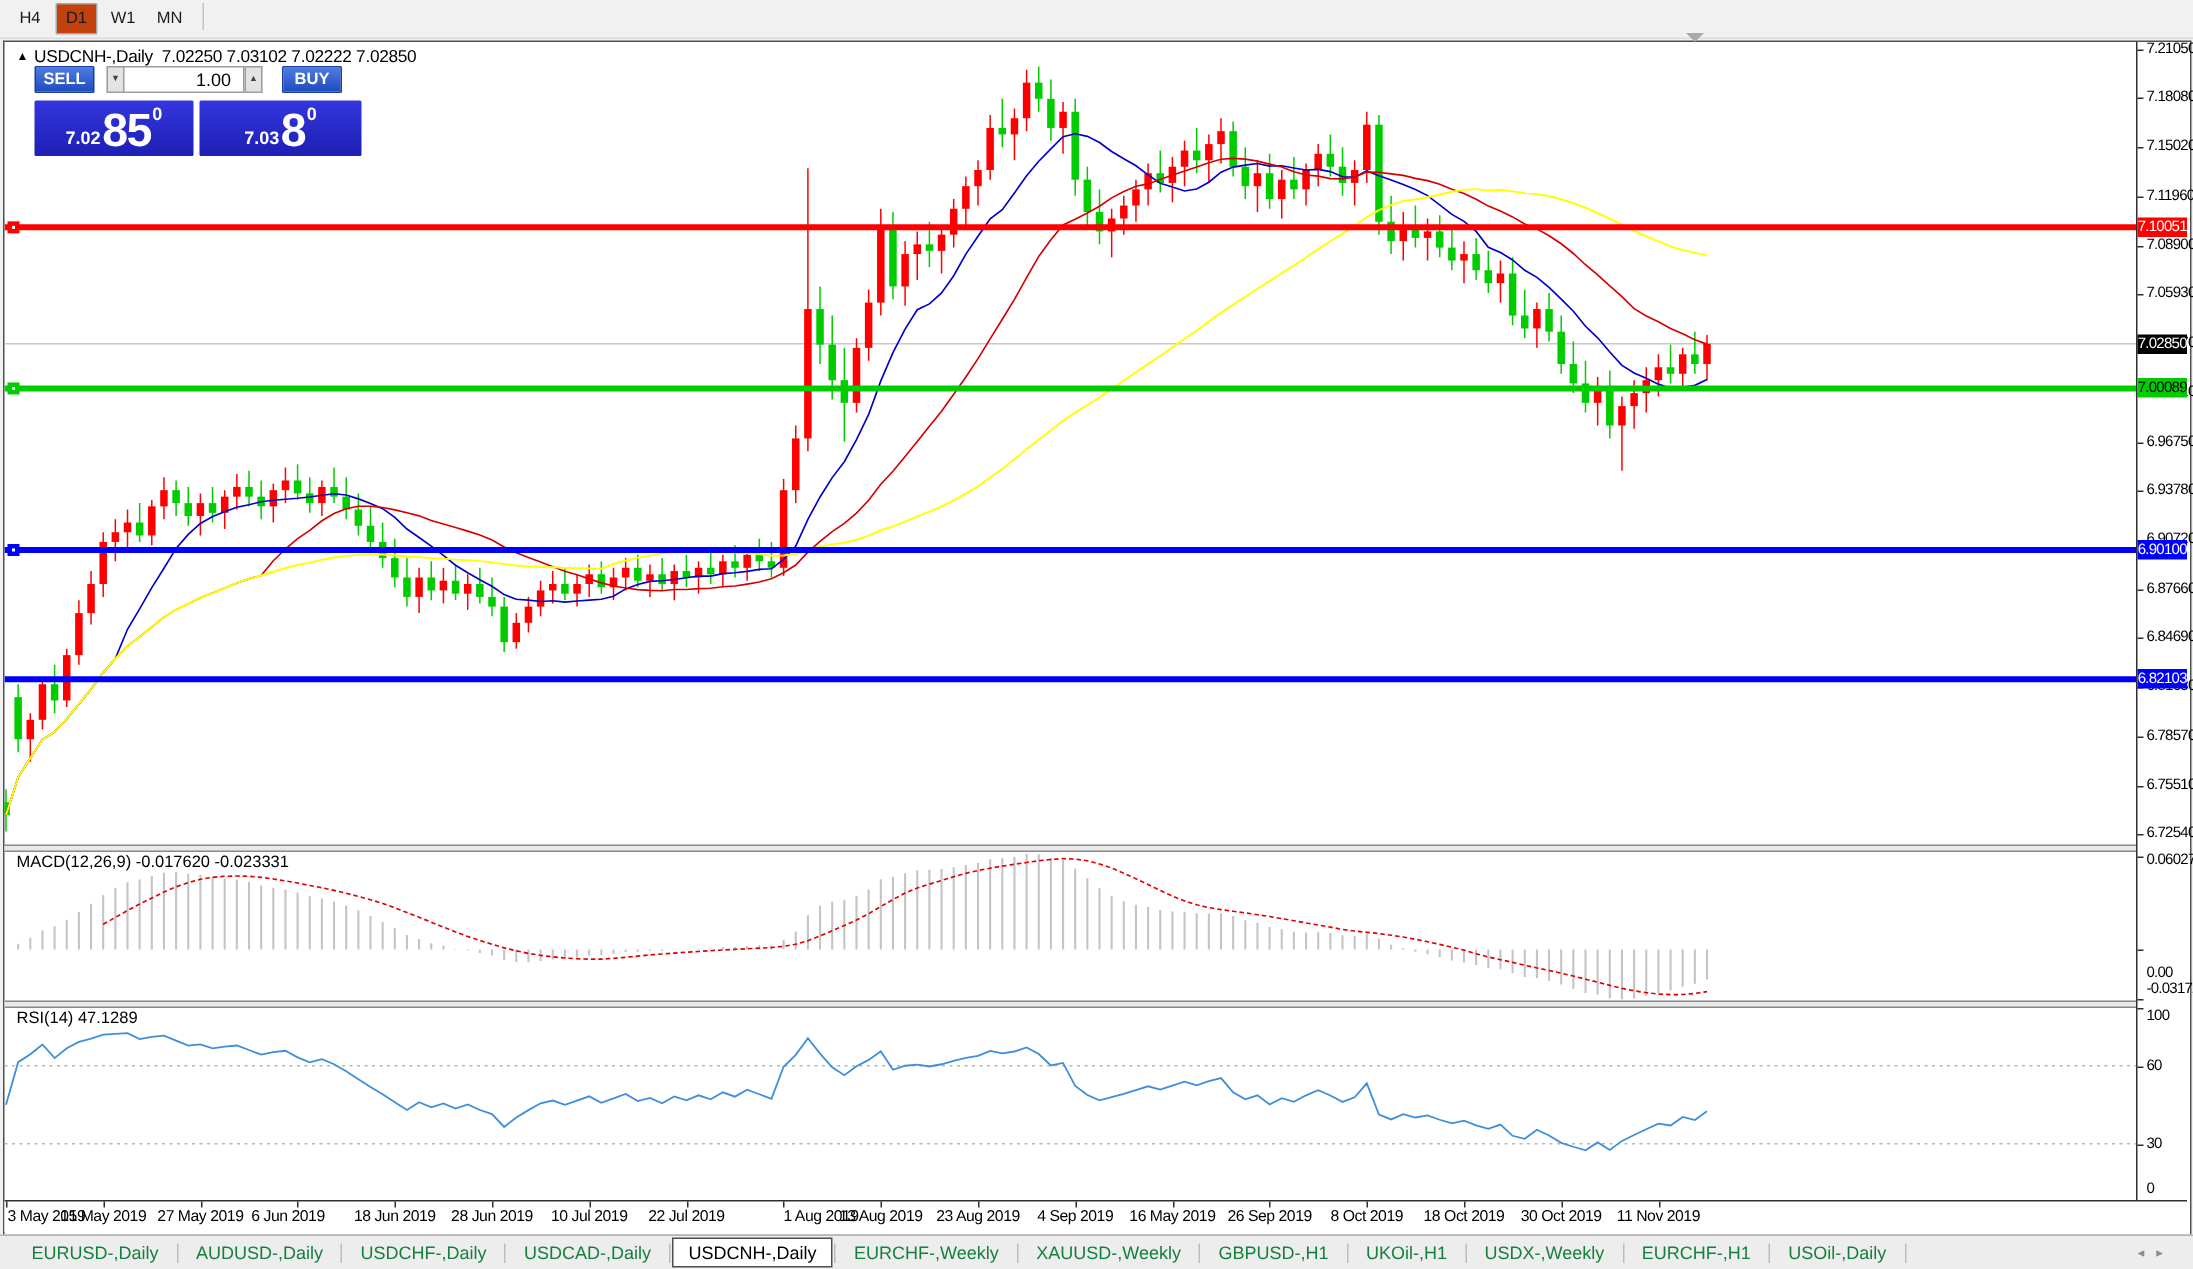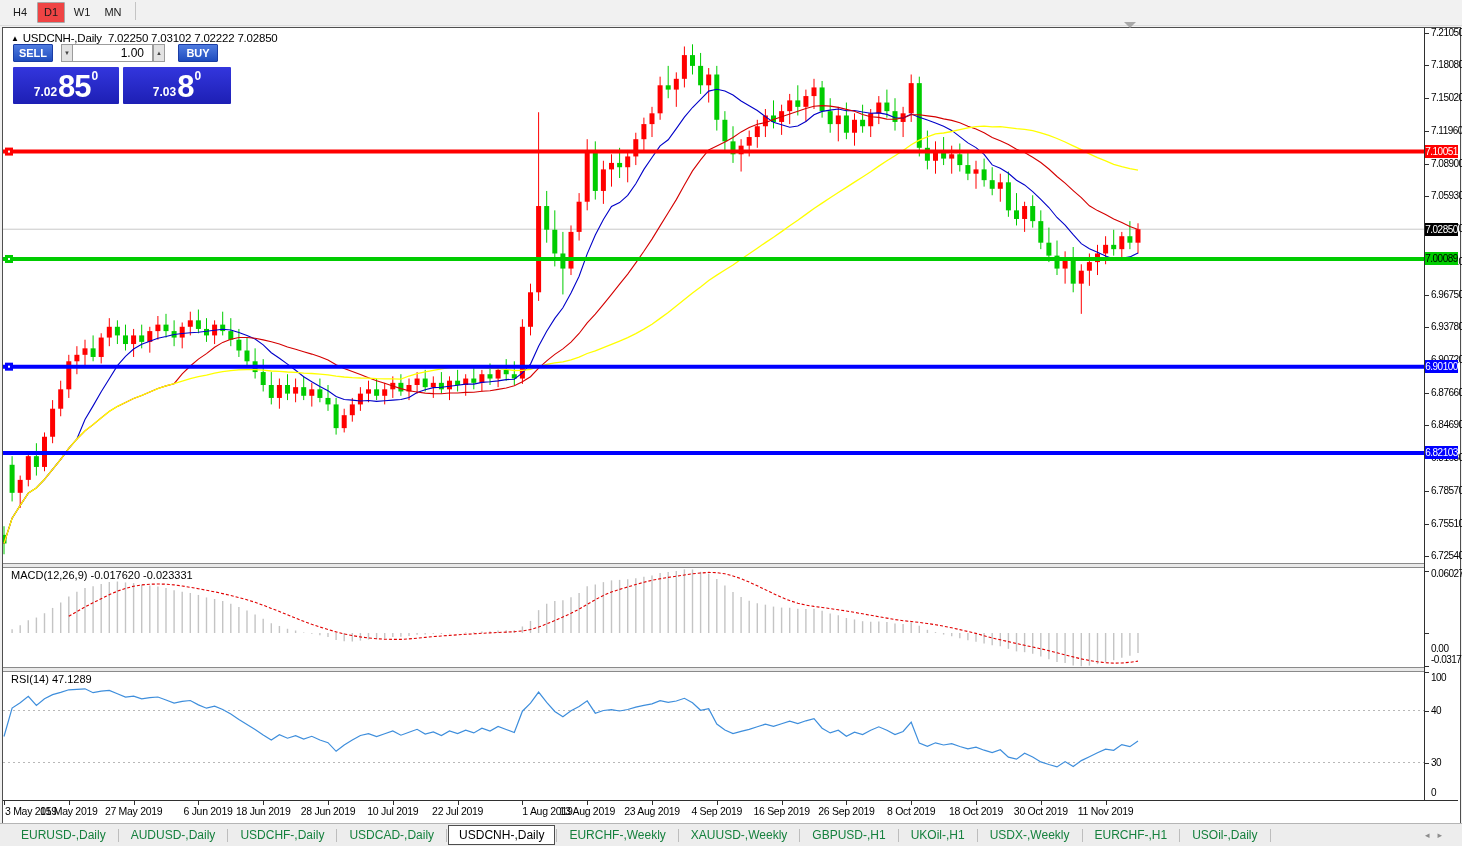--- a/index.html
+++ b/index.html
@@ -1,21 +1,21 @@
 <!DOCTYPE html>
 <html><head>
 <meta charset="utf-8">
 <style>
   html,body{margin:0;padding:0;background:#f0f0f0;font-family:"Liberation Sans",sans-serif;}
   #app{position:relative;width:1462px;height:846px;background:#f0f0f0;overflow:hidden;}
 
   
   #toolbar{position:absolute;left:0;top:0;width:1462px;height:26px;background:#f1f1f1;border-bottom:1px solid #dcdcdc;display:flex;align-items:center;padding-left:6px;box-sizing:border-box;}
   .tf-btn{min-width:26px;height:19px;line-height:19px;text-align:center;font-size:11px;color:#1a1a1a;border:1px solid transparent;margin-right:3px;border-radius:1px;}
-  .tf-btn.active{background:#ef4444;border:1px solid #a8a8a8;}
+  .tf-btn.active{background:#c2410c;border:1px solid #a8a8a8;}
   .tb-sep{width:1px;height:18px;background:#c4c4c4;margin:0 5px;}
 
   
   #chartwin{position:absolute;left:2px;top:27px;width:1457px;height:795px;background:#fff;border:1px solid #4f4f4f;box-sizing:content-box;}
   #pricePane{position:absolute;left:0;top:1px;width:1421px;height:534px;}
   .splitter{position:absolute;left:0;width:1455px;height:3px;background:#e9e9e9;border-top:1px solid #8a8a8a;border-bottom:1px solid #8a8a8a;box-sizing:content-box;}
   #split1{top:535px;} #split2{top:639px;}
   #macdPane{position:absolute;left:0;top:539px;width:1421px;height:100px;}
   #rsiPane{position:absolute;left:0;top:643px;width:1421px;height:129px;}
   #dateAxis{position:absolute;left:0;top:772px;width:1455px;height:21px;background:#fff;border-top:1px solid #2f2f2f;box-sizing:border-box;}
@@ -28,21 +28,21 @@
   #chartTitle .arr{font-size:8px;vertical-align:1px;margin-right:4px;}
 
   .axis-label{position:absolute;left:6px;font-size:10px;letter-spacing:-0.5px;color:#000;white-space:nowrap;z-index:1;}
   .axis-tick{position:absolute;left:0;width:4px;height:1px;background:#2f2f2f;}
   .axis-badge{position:absolute;left:0;width:33px;height:13px;font-size:10px;letter-spacing:-0.5px;display:flex;align-items:center;justify-content:center;z-index:3;}
 
   .date-label{position:absolute;top:4px;font-size:10.5px;letter-spacing:-0.3px;color:#000;white-space:nowrap;}
   .date-tick{position:absolute;top:0;width:1px;height:4px;background:#2f2f2f;}
 
   
-  #tradePanel{position:absolute;left:10px;top:16px;width:218px;height:72px;z-index:6;}
+  #tradePanel{position:absolute;left:20px;top:16px;width:218px;height:72px;z-index:6;}
   .tp-btn{position:absolute;top:0;height:18px;background:linear-gradient(#4f7ce0,#1f4cbe);color:#fff;font-size:11px;font-weight:600;display:flex;align-items:center;justify-content:center;border:1px solid #1a3da5;box-sizing:border-box;border-radius:1px;}
   #sellBtn{left:0;width:40px;} #buyBtn{left:165px;width:40px;}
   .tp-spin{position:absolute;top:0;width:12px;height:18px;background:#e3e3e3;border:1px solid #9c9c9c;box-sizing:border-box;font-size:6px;color:#444;display:flex;align-items:center;justify-content:center;}
   #spinDown{left:48px;} #spinUp{left:140px;}
   #volInput{position:absolute;left:59px;top:0;width:81px;height:18px;border:1px solid #9c9c9c;box-sizing:border-box;font-size:12px;font-family:"Liberation Sans",sans-serif;text-align:right;padding-right:8px;}
   .tp-price{position:absolute;top:23px;height:37px;background:linear-gradient(#3336dd,#1d1fb4);color:#fff;display:flex;align-items:flex-end;justify-content:center;padding-bottom:2px;box-sizing:border-box;border-radius:1px;}
   #sellPrice{left:0;width:106px;} #buyPrice{left:110px;width:108px;}
   .tp-price .pmain{font-size:12px;font-weight:700;margin-bottom:3px;}
   .tp-price .pbig{font-size:31px;font-weight:600;line-height:31px;margin:0 1px;letter-spacing:-1px;}
   .tp-price .psup{font-size:12px;font-weight:700;align-self:flex-start;margin-top:2px;}
@@ -585,58 +585,58 @@
         <div class="axis-label" style="top: 521.992px;">6.72540</div>
         <div class="axis-tick" style="top: 542.991px;"></div>
         <div class="axis-label" style="top: 540px;">0.060273</div>
         <div class="axis-tick" style="top: 605px;"></div>
         <div class="axis-label" style="top: 615px;">0.00</div>
         <div class="axis-tick" style="top: 637.639px;"></div>
         <div class="axis-label" style="top: 626px;">-0.031725</div>
         <div class="axis-tick" style="top: 643.5px;"></div>
         <div class="axis-label" style="top: 644px;">100</div>
         <div class="axis-tick" style="top: 682.5px;"></div>
-        <div class="axis-label" style="top: 676.5px;">40</div>
+        <div class="axis-label" style="top: 676.5px;">60</div>
         <div class="axis-tick" style="top: 734.5px;"></div>
         <div class="axis-label" style="top: 728.5px;">30</div>
         <div class="axis-tick" style="top: 773.5px;"></div>
         <div class="axis-label" style="top: 759px;">0</div>
         <div class="axis-badge" style="top: 117.081px; background: rgb(255, 0, 0); color: rgb(255, 255, 255);">7.10051</div>
         <div class="axis-badge" style="top: 194.716px; background: rgb(0, 0, 0); color: rgb(255, 255, 255);">7.02850</div>
         <div class="axis-badge" style="top: 224.483px; background: rgb(0, 204, 0); color: rgb(0, 0, 0);">7.00089</div>
         <div class="axis-badge" style="top: 332.176px; background: rgb(0, 0, 255); color: rgb(255, 255, 255);">6.90100</div>
         <div class="axis-badge" style="top: 418.392px; background: rgb(0, 0, 255); color: rgb(255, 255, 255);">6.82103</div>
       </div>
     <div id="dateAxis">
         <div class="date-tick" style="left: 1px;"></div>
         <div class="date-label" style="left: 2px;">3 May 2019</div>
         <div class="date-tick" style="left: 65.8px;"></div>
         <div class="date-label" style="left: 65.8px; transform: translateX(-50%);">15 May 2019</div>
         <div class="date-tick" style="left: 130.6px;"></div>
         <div class="date-label" style="left: 130.6px; transform: translateX(-50%);">27 May 2019</div>
         <div class="date-tick" style="left: 195.4px;"></div>
-        <div class="date-label" style="left: 205px; transform: translateX(-50%);">6 Jun 2019</div>
+        <div class="date-label" style="left: 189px; transform: translateX(-50%);">6 Jun 2019</div>
         <div class="date-tick" style="left: 260.2px;"></div>
         <div class="date-label" style="left: 260.2px; transform: translateX(-50%);">18 Jun 2019</div>
         <div class="date-tick" style="left: 325px;"></div>
         <div class="date-label" style="left: 325px; transform: translateX(-50%);">28 Jun 2019</div>
         <div class="date-tick" style="left: 389.8px;"></div>
         <div class="date-label" style="left: 389.8px; transform: translateX(-50%);">10 Jul 2019</div>
         <div class="date-tick" style="left: 454.6px;"></div>
         <div class="date-label" style="left: 454.6px; transform: translateX(-50%);">22 Jul 2019</div>
         <div class="date-tick" style="left: 519.4px;"></div>
         <div class="date-label" style="left: 519.4px; transform: translateX(-50%); margin-left: 25px;">1 Aug 2019</div>
         <div class="date-tick" style="left: 584.2px;"></div>
         <div class="date-label" style="left: 584.2px; transform: translateX(-50%);">13 Aug 2019</div>
         <div class="date-tick" style="left: 649px;"></div>
         <div class="date-label" style="left: 649px; transform: translateX(-50%);">23 Aug 2019</div>
         <div class="date-tick" style="left: 713.8px;"></div>
         <div class="date-label" style="left: 713.8px; transform: translateX(-50%);">4 Sep 2019</div>
         <div class="date-tick" style="left: 778.6px;"></div>
-        <div class="date-label" style="left: 778.6px; transform: translateX(-50%);">16 Sep 2019</div>
+        <div class="date-label" style="left: 778.6px; transform: translateX(-50%);">16 May 2019</div>
         <div class="date-tick" style="left: 843.4px;"></div>
         <div class="date-label" style="left: 843.4px; transform: translateX(-50%);">26 Sep 2019</div>
         <div class="date-tick" style="left: 908.2px;"></div>
         <div class="date-label" style="left: 908.2px; transform: translateX(-50%);">8 Oct 2019</div>
         <div class="date-tick" style="left: 973px;"></div>
         <div class="date-label" style="left: 973px; transform: translateX(-50%);">18 Oct 2019</div>
         <div class="date-tick" style="left: 1037.8px;"></div>
         <div class="date-label" style="left: 1037.8px; transform: translateX(-50%); text-align: center;">30 Oct 2019</div>
         <div class="date-tick" style="left: 1102.6px;"></div>
         <div class="date-label" style="left: 1102.6px; transform: translateX(-50%);">11 Nov 2019</div>

